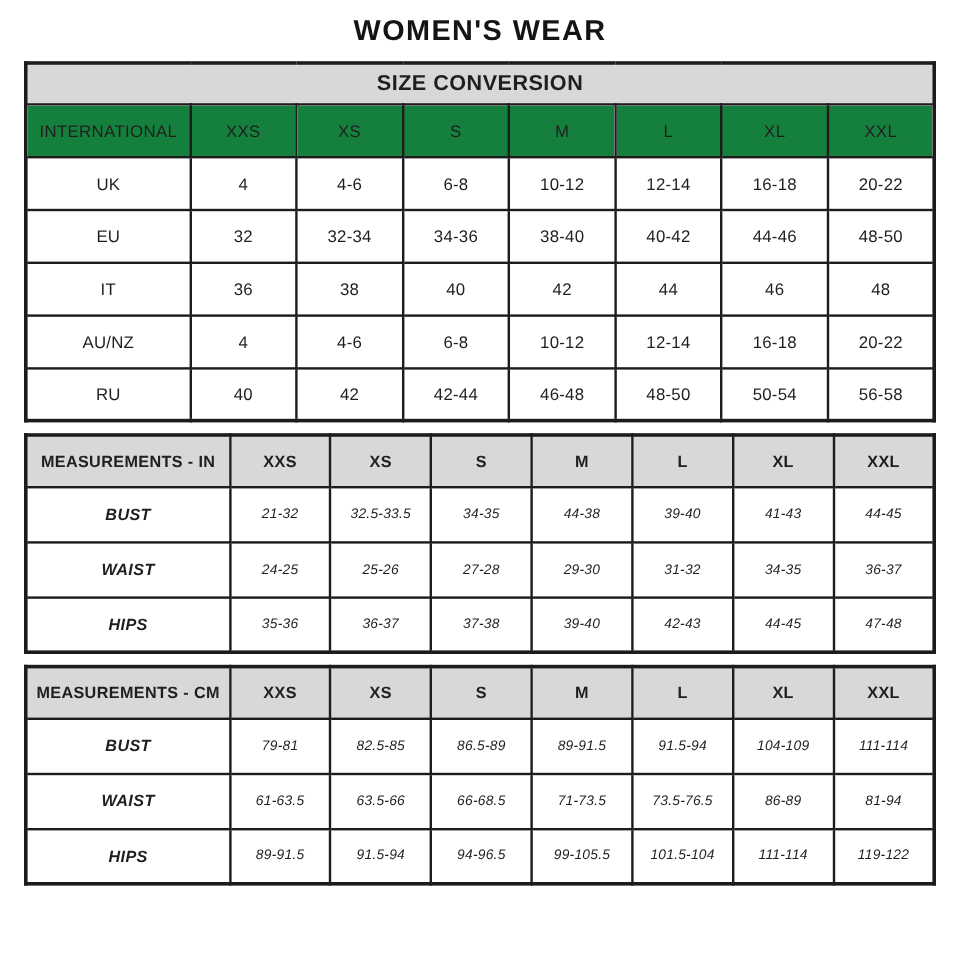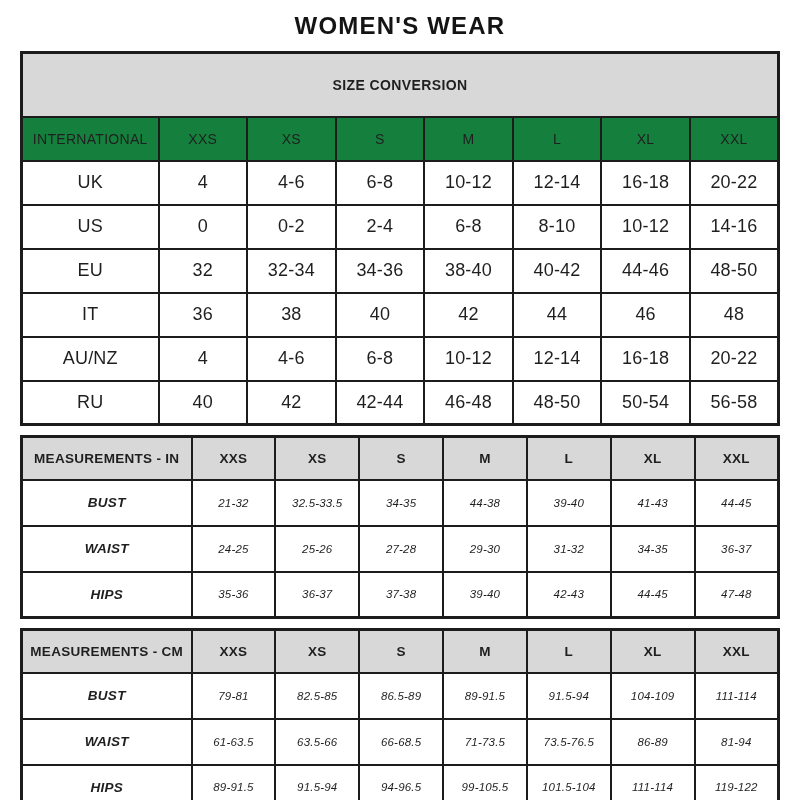--- a/index.html
+++ b/index.html
@@ -27,28 +27,28 @@
   }
   th, td {
     border: 2px solid #1c1c1c;
     text-align: center;
     vertical-align: middle;
     overflow: hidden;
     white-space: nowrap;
   }
   .banner {
     background: #d8d8d8;
-    height: 64px;
-    font-size: 14px;
+    height: 34px;
+    font-size: 18px;
     font-weight: 700;
     letter-spacing: 0.4px;
   }
   
   .t-size .colhead { height: 44px; font-size: 14px; font-weight: 500; letter-spacing: 0.3px; background: #15803d; }
-  .t-size td { height: 44px; font-size: 18px; font-weight: 500; letter-spacing: 0.2px; text-align: center; }
+  .t-size td { height: 44px; font-size: 14px; font-weight: 500; letter-spacing: 0.2px; text-align: center; }
   
   .t-meas { margin-top: 9px; padding-left: 32px; }
   .t-meas .colhead { height: 43px; font-size: 13.5px; font-weight: 700; letter-spacing: 0.3px; background: #d8d8d8; }
   .t-meas td { height: 46px; font-style: italic; }
   .t-meas td.rowlabel { font-size: 13.5px; font-weight: 600; letter-spacing: 0.3px; }
   .t-meas td.val { font-size: 11.5px; font-weight: 500; letter-spacing: 0.2px; }
 </style>
 </head>
 <body>
 
@@ -87,30 +87,20 @@
           <td class="rowlabel">UK</td>
           <td class="val">4</td>
           <td class="val">4-6</td>
           <td class="val">6-8</td>
           <td class="val">10-12</td>
           <td class="val">12-14</td>
           <td class="val">16-18</td>
           <td class="val">20-22</td>
         </tr>
         <tr>
-          <td class="rowlabel">US</td>
-          <td class="val">0</td>
-          <td class="val">0-2</td>
-          <td class="val">2-4</td>
-          <td class="val">6-8</td>
-          <td class="val">8-10</td>
-          <td class="val">10-12</td>
-          <td class="val">14-16</td>
-        </tr>
-        <tr>
           <td class="rowlabel">EU</td>
           <td class="val">32</td>
           <td class="val">32-34</td>
           <td class="val">34-36</td>
           <td class="val">38-40</td>
           <td class="val">40-42</td>
           <td class="val">44-46</td>
           <td class="val">48-50</td>
         </tr>
         <tr>

